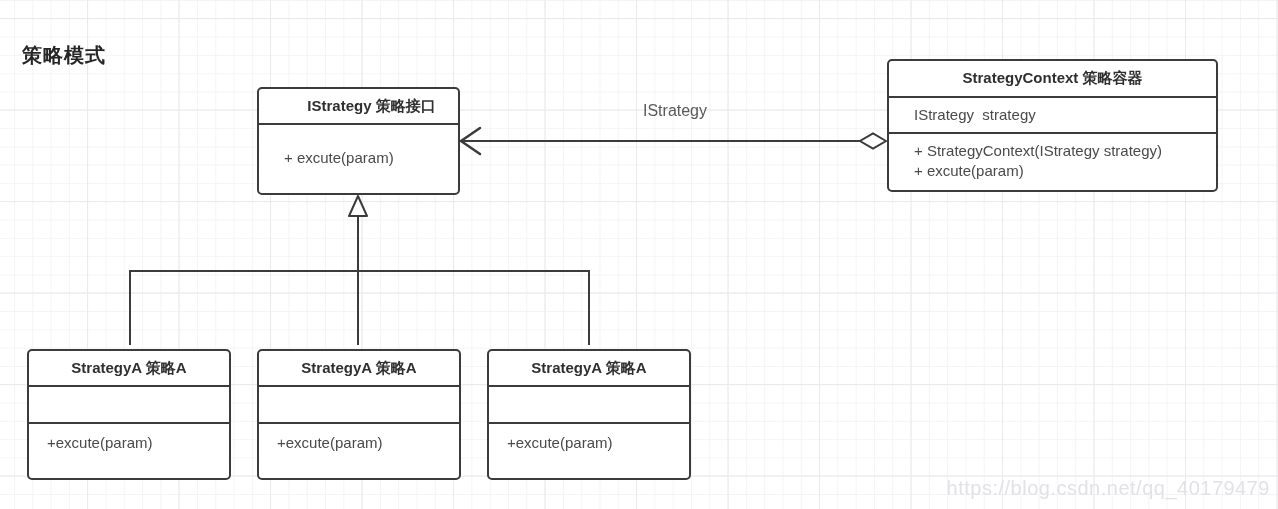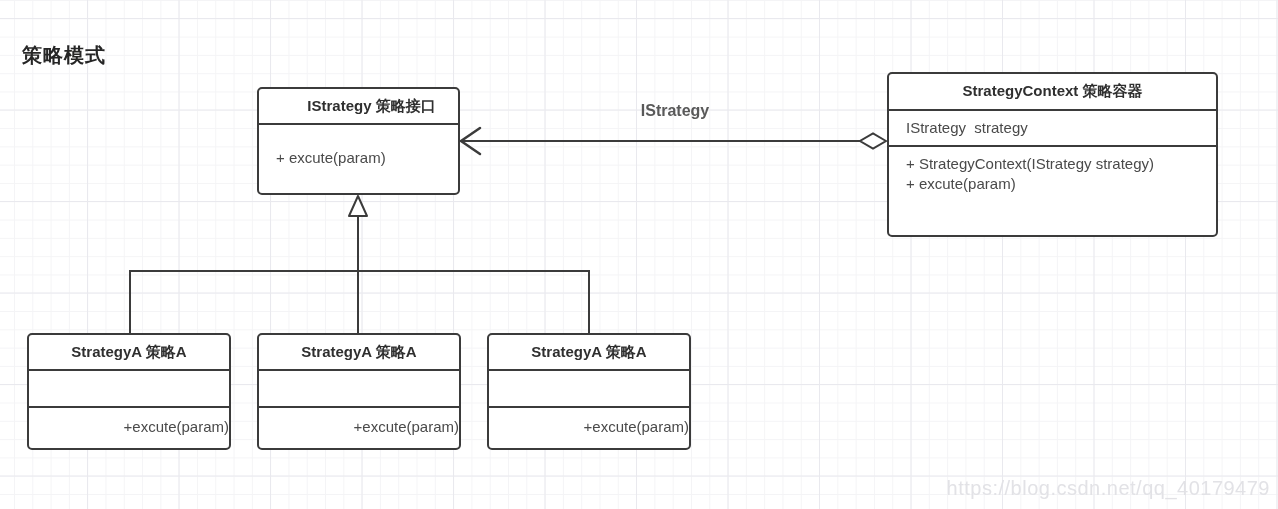--- a/index.html
+++ b/index.html
@@ -41,45 +41,45 @@
   }
   .uml-header{
     box-sizing:border-box;
     display:flex;align-items:center;justify-content:center;
     font-weight:bold;color:#2f2f2f;
     border-bottom:2px solid #3b3b3b;
   }
   .uml-section{
     box-sizing:border-box;
     display:flex;flex-direction:column;justify-content:center;
-    padding-left:17px;
+    padding-left:25px;
   }
   .uml-section.divided{border-bottom:2px solid #3b3b3b;}
   .uml-line{line-height:20px;white-space:pre;}
   
   .box-istrategy{left:257px;top:87px;width:203px;height:108px;}
   .box-istrategy .uml-header{height:36px;padding-left:26px;}
   .box-istrategy .uml-section{height:66px;}
   
-  .box-context{left:887px;top:72px;width:331px;height:165px;}
+  .box-context{left:887px;top:59px;width:331px;height:133px;}
   .box-context .uml-header{height:37px;}
   .box-context .sec-field{height:36px;}
   .box-context .sec-methods{height:54px;justify-content:center;}
   
-  .box-impl{width:204px;height:117px;top:333px;}
+  .box-impl{width:204px;height:131px;top:349px;}
   .box-impl .uml-header{height:36px;}
   .box-impl .sec-empty{height:37px;}
-  .box-impl .sec-method{height:38px;padding-left:12px;text-align:right;}
+  .box-impl .sec-method{height:38px;padding-left:18px;}
   .box-impl-0{left:27px;}
   .box-impl-1{left:257px;}
   .box-impl-2{left:487px;}
   .assoc-label{
     position:absolute;left:600px;top:102px;width:150px;
     text-align:center;
-    font-size:16px;color:#595959;font-weight:bold;
+    font-size:16px;color:#595959;
   }
   .watermark{
     position:absolute;right:8px;top:477px;
     font-size:20px;color:#e2e2e6;
     letter-spacing:0.5px;
   }
 </style>
 </head>
 <body>
 

